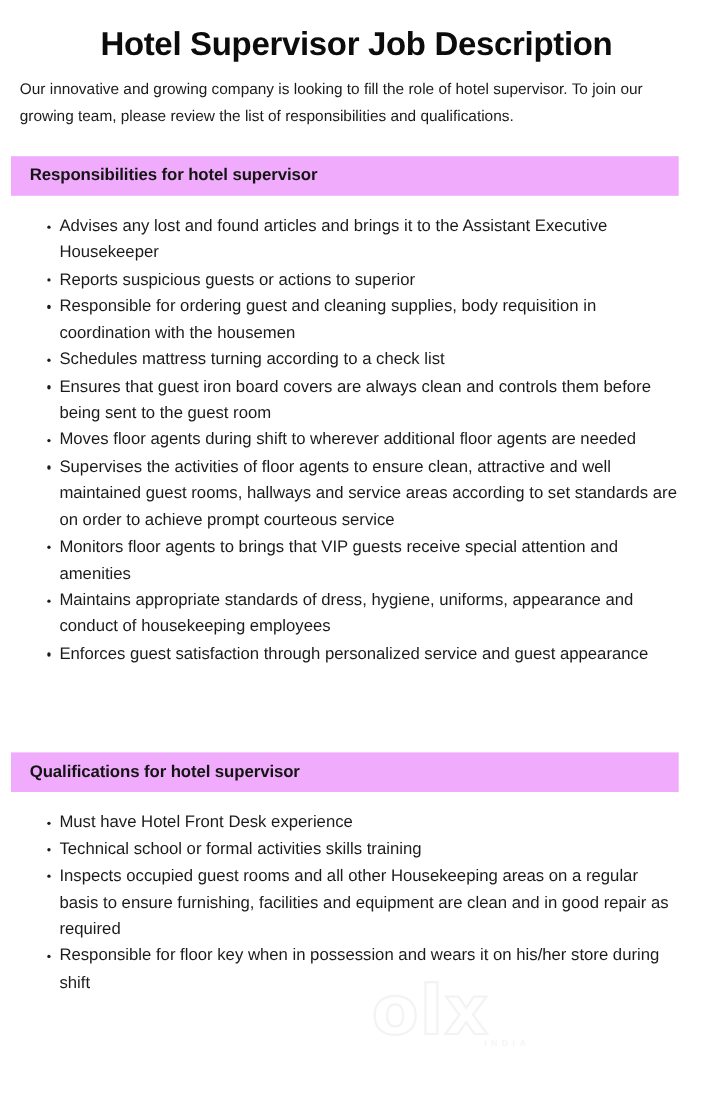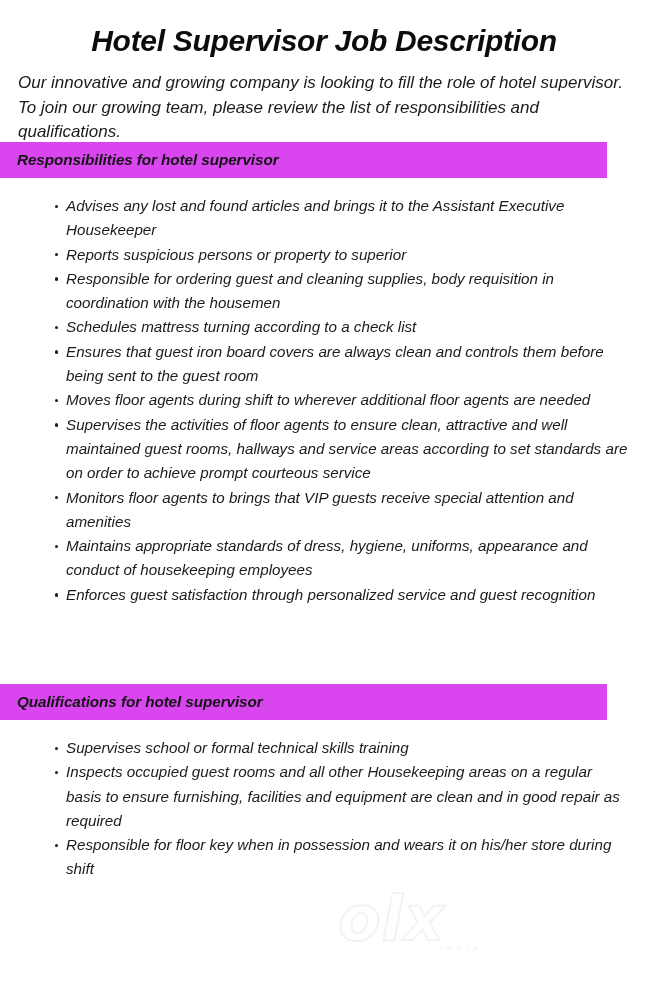--- a/index.html
+++ b/index.html
@@ -15,21 +15,20 @@
     overflow: hidden;
     position: relative;
     -webkit-font-smoothing: antialiased;
   }
 
   .page {
     position: relative;
     width: 512px;
     height: 1000px;
     box-sizing: border-box;
-    font-style: italic;
   }
 
   
   .watermark {
     position: absolute;
     right: 24px;
     top: 888px;
     width: 150px;
     height: 86px;
     pointer-events: none;
@@ -71,56 +70,56 @@
     color: #0c0c0c;
     z-index: 2;
   }
 
   
   .intro {
     position: absolute;
     left: 18px;
     top: 54px;
     width: 608px;
-    font-size: 17px;
+    font-size: 14px;
     line-height: 24.5px;
     color: #1b1b1b;
     z-index: 2;
   }
 
   
   .section {
     position: absolute;
     left: 0;
     width: 648px;
     z-index: 2;
   }
   .section-responsibilities { top: 142px; }
   .section-qualifications   { top: 684px; }
 
   .section-header {
-    margin-left: 0;
+    margin-left: 10px;
     width: 607px;
     box-sizing: border-box;
-    background: #d946ef;
+    background: #f0abfc;
     height: 36px;
     display: flex;
     align-items: center;
     padding-left: 17px;
   }
   .section-header-title {
     font-size: 15.3px;
     font-weight: 700;
     color: #141414;
     letter-spacing: -0.1px;
   }
 
   .bullet-list {
     margin: 0;
-    padding: 12px;
+    padding: 0;
     list-style: none;
     padding-top: 16px;
   }
   .bullet-item {
     position: relative;
     margin: 0 0 0 43px;
     padding-left: 11px;
     width: 575px;
     box-sizing: border-box;
     font-size: 15.2px;
@@ -151,36 +150,37 @@
   <h1 class="doc-title">Hotel Supervisor Job Description</h1>
 
   <p class="intro">Our innovative and growing company is looking to fill the role of hotel supervisor. To join our growing team, please review the list of responsibilities and qualifications.</p>
 
   <section class="section section-responsibilities">
     <div class="section-header">
       <span class="section-header-title">Responsibilities for hotel supervisor</span>
     </div>
     <ul class="bullet-list">
       <li class="bullet-item">Advises any lost and found articles and brings it to the Assistant Executive Housekeeper</li>
-      <li class="bullet-item">Reports suspicious persons or property to superior</li>
+      <li class="bullet-item">Reports suspicious guests or actions to superior</li>
       <li class="bullet-item">Responsible for ordering guest and cleaning supplies, body requisition in coordination with the housemen</li>
       <li class="bullet-item">Schedules mattress turning according to a check list</li>
       <li class="bullet-item">Ensures that guest iron board covers are always clean and controls them before being sent to the guest room</li>
       <li class="bullet-item">Moves floor agents during shift to wherever additional floor agents are needed</li>
       <li class="bullet-item">Supervises the activities of floor agents to ensure clean, attractive and well maintained guest rooms, hallways and service areas according to set standards are on order to achieve prompt courteous service</li>
       <li class="bullet-item">Monitors floor agents to brings that VIP guests receive special attention and amenities</li>
       <li class="bullet-item">Maintains appropriate standards of dress, hygiene, uniforms, appearance and conduct of housekeeping employees</li>
-      <li class="bullet-item">Enforces guest satisfaction through personalized service and guest recognition</li>
+      <li class="bullet-item">Enforces guest satisfaction through personalized service and guest appearance</li>
     </ul>
   </section>
 
   <section class="section section-qualifications">
     <div class="section-header">
       <span class="section-header-title">Qualifications for hotel supervisor</span>
     </div>
     <ul class="bullet-list">
-      <li class="bullet-item">Supervises school or formal technical skills training</li>
+      <li class="bullet-item">Must have Hotel Front Desk experience</li>
+      <li class="bullet-item">Technical school or formal activities skills training</li>
       <li class="bullet-item">Inspects occupied guest rooms and all other Housekeeping areas on a regular basis to ensure furnishing, facilities and equipment are clean and in good repair as required</li>
       <li class="bullet-item">Responsible for floor key when in possession and wears it on his/her store during shift</li>
     </ul>
   </section>
 
 </div>
 
 </body></html>

